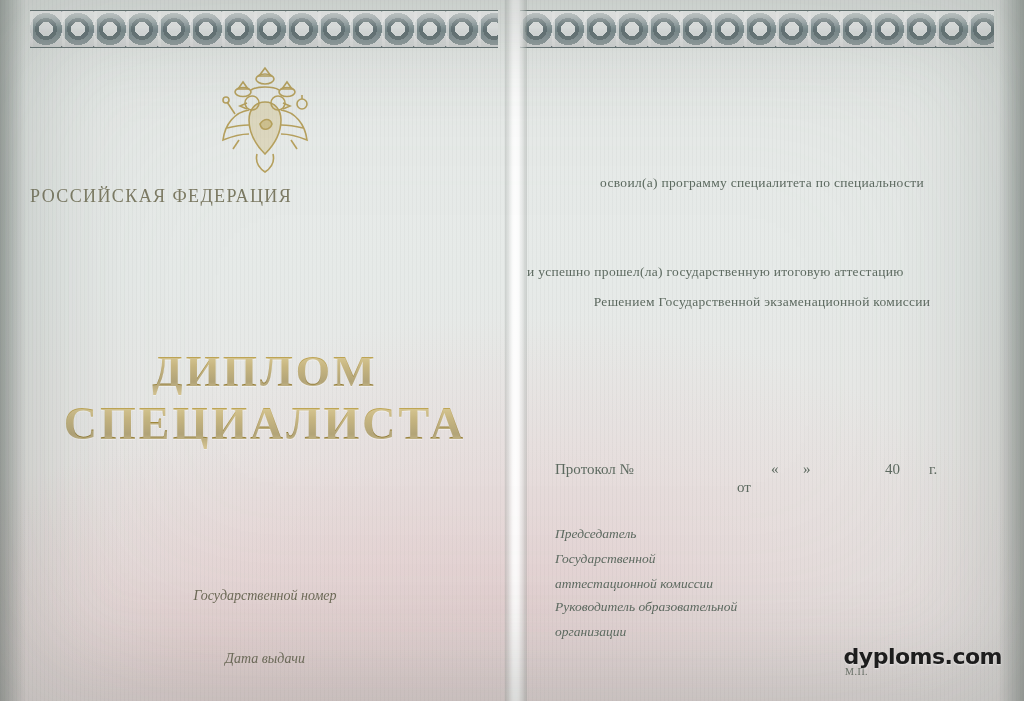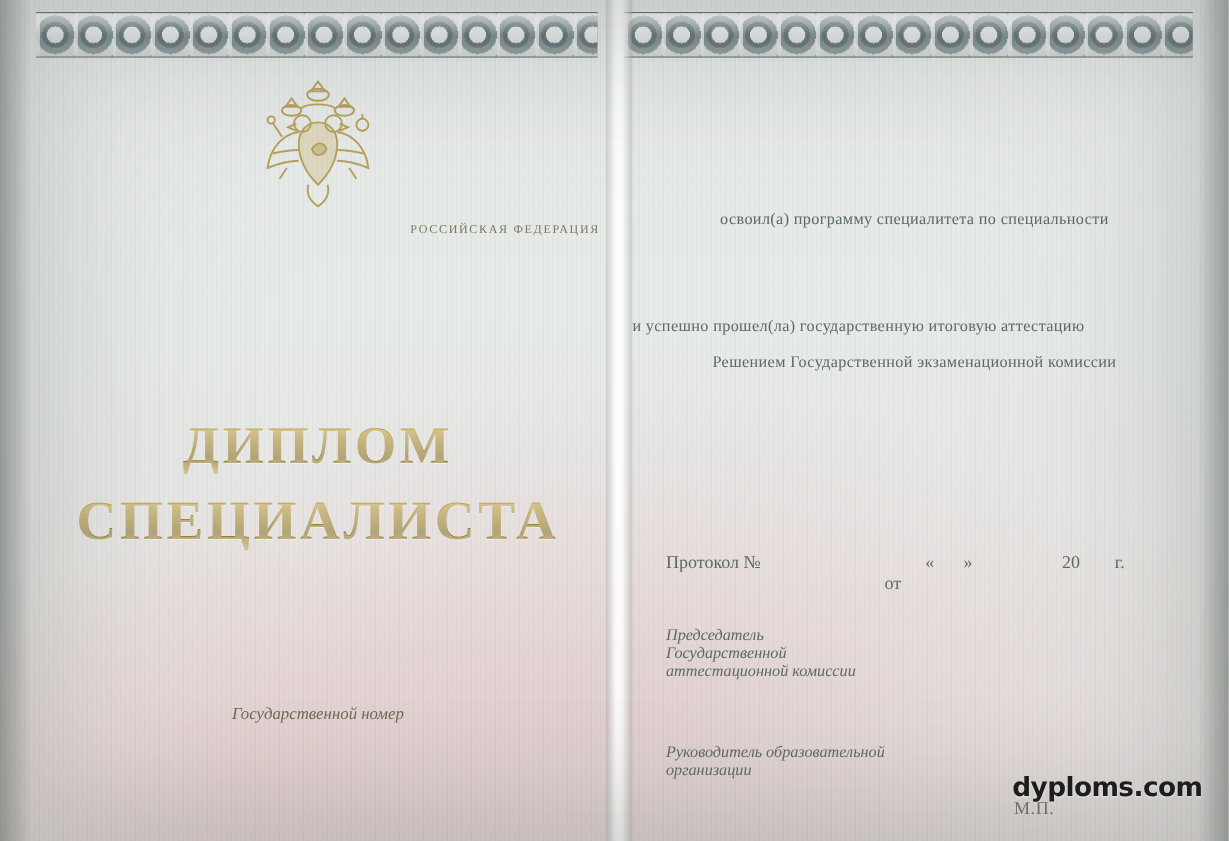--- a/index.html
+++ b/index.html
@@ -47,31 +47,31 @@
   .rib-pattern{position:absolute;inset:0;
     background-image:
       repeating-linear-gradient(90deg, rgba(255,255,255,0.75) 0 3px, rgba(255,255,255,0) 3px 32px),
       repeating-radial-gradient(circle at 16px 18px, rgba(255,255,255,0.85) 0 7px, rgba(60,75,80,0.40) 7px 11px, rgba(255,255,255,0) 11px 16px);
     background-size:auto, 32px 36px;}
   .rib-shine{position:absolute;inset:0;background:linear-gradient(180deg, rgba(255,255,255,0.45), rgba(255,255,255,0) 45%, rgba(0,0,0,0.12));}
 
   
   #left{position:absolute;left:30px;top:46px;width:470px;height:650px;}
   #emblem{position:absolute;left:50%;top:16px;transform:translateX(-50%);width:120px;height:118px;opacity:.92;}
-  #fed{position:absolute;left:0;right:0;top:140px;text-align:right;
-    font-size:10px;letter-spacing:1.4px;color:#7c7a63;font-variant:small-caps;}
+  #fed{position:absolute;left:0;right:0;top:140px;text-align:left;
+    font-size:18px;letter-spacing:1.4px;color:#7c7a63;font-variant:small-caps;}
   #title{position:absolute;left:0;right:0;top:300px;text-align:center;}
   #title .l1,#title .l2{
     font-family:"Liberation Serif", serif;font-weight:bold;letter-spacing:3px;
     background:linear-gradient(180deg,#d8c070 0%, #a98f3e 40%, #8a7430 70%, #c7ad5f 100%);
     -webkit-background-clip:text;background-clip:text;color:transparent;
     text-shadow:0 1px 0 rgba(255,255,255,0.35);
   }
   #title .l1{font-size:44px;}
-  #title .l2{font-size:46px;margin-top:10px;}
+  #title .l2{font-size:46px;margin-top:0;}
   #subtitle{position:absolute;left:0;right:0;top:487px;text-align:center;
     font-size:14px;letter-spacing:.6px;color:#6d6a57;}
   #regnum{position:absolute;left:0;right:0;top:542px;text-align:center;
     font-style:italic;font-size:14px;color:#6d6a57;}
   #dateissue{position:absolute;left:0;right:0;top:605px;text-align:center;
     font-style:italic;font-size:14px;color:#6d6a57;}
 
   
   #right{position:absolute;left:527px;top:46px;width:470px;height:650px;color:#5f6a62;}
   .rline{position:absolute;font-size:13.5px;letter-spacing:.3px;color:#5d6a60;white-space:nowrap;}
@@ -83,24 +83,24 @@
 
   #protocol{position:absolute;left:28px;top:415px;width:420px;height:22px;
     font-size:15px;color:#5d6a60;}
   #protocol .pn{position:absolute;left:0;top:0;}
   #protocol .ot{position:absolute;left:182px;top:0;margin-top:18px;}
   #protocol .q1{position:absolute;left:216px;top:0;}
   #protocol .q2{position:absolute;left:248px;top:0;}
   #protocol .yr{position:absolute;left:330px;top:0;}
   #protocol .g{position:absolute;left:374px;top:0;}
 
-  .sig{position:absolute;left:28px;font-style:italic;font-size:13.5px;line-height:15px;color:#5d6a60;font-family:Liberation Serif, serif;}
+  .sig{position:absolute;left:28px;font-style:italic;font-size:13.5px;line-height:25px;color:#5d6a60;font-family:Liberation Serif, serif;}
   #sig1{top:475px;}
-  #sig2{top:548px;margin-top:25px;}
-  #mp{position:absolute;left:318px;top:620px;font-size:15px;color:#6a7268;letter-spacing:.5px;}
+  #sig2{top:548px;}
+  #mp{position:absolute;left:318px;top:620px;font-size:10px;color:#6a7268;letter-spacing:.5px;}
 
   #watermark{position:absolute;right:22px;bottom:32px;
     font-family:"DejaVu Sans", sans-serif;font-weight:bold;font-size:22px;color:#1d1d1d;
     text-shadow:0 1px 2px rgba(255,255,255,0.5);letter-spacing:-0.5px;}
 </style>
 </head>
 <body>
 
 <div id="page">
 
@@ -156,33 +156,34 @@
     </svg>
 
     <div id="fed">РОССИЙСКАЯ ФЕДЕРАЦИЯ</div>
 
     <div id="title">
       <div class="l1">ДИПЛОМ</div>
       <div class="l2">СПЕЦИАЛИСТА</div>
     </div>
 
     <div id="regnum">Государственной номер</div>
+    <div id="dateissue">Дата выдачи</div>
   </div>
 
   <div id="right">
     <div class="rline" id="r2">освоил(а) программу специалитета по специальности</div>
     <div class="rline" id="r3">и успешно прошел(ла) государственную итоговую аттестацию</div>
     <div class="rline" id="r4">Решением Государственной экзаменационной комиссии</div>
 
     <div id="protocol">
       <span class="pn">Протокол №</span>
       <span class="ot">от</span>
       <span class="q1">«</span>
       <span class="q2">»</span>
-      <span class="yr">20</span>
+      <span class="yr">40</span>
       <span class="g">г.</span>
     </div>
 
     <div class="sig" id="sig1" style="white-space:pre-line">Председатель
 Государственной
 аттестационной комиссии</div>
     <div class="sig" id="sig2" style="white-space:pre-line">Руководитель образовательной
 организации</div>
 
     <div id="mp">М.П.</div>

